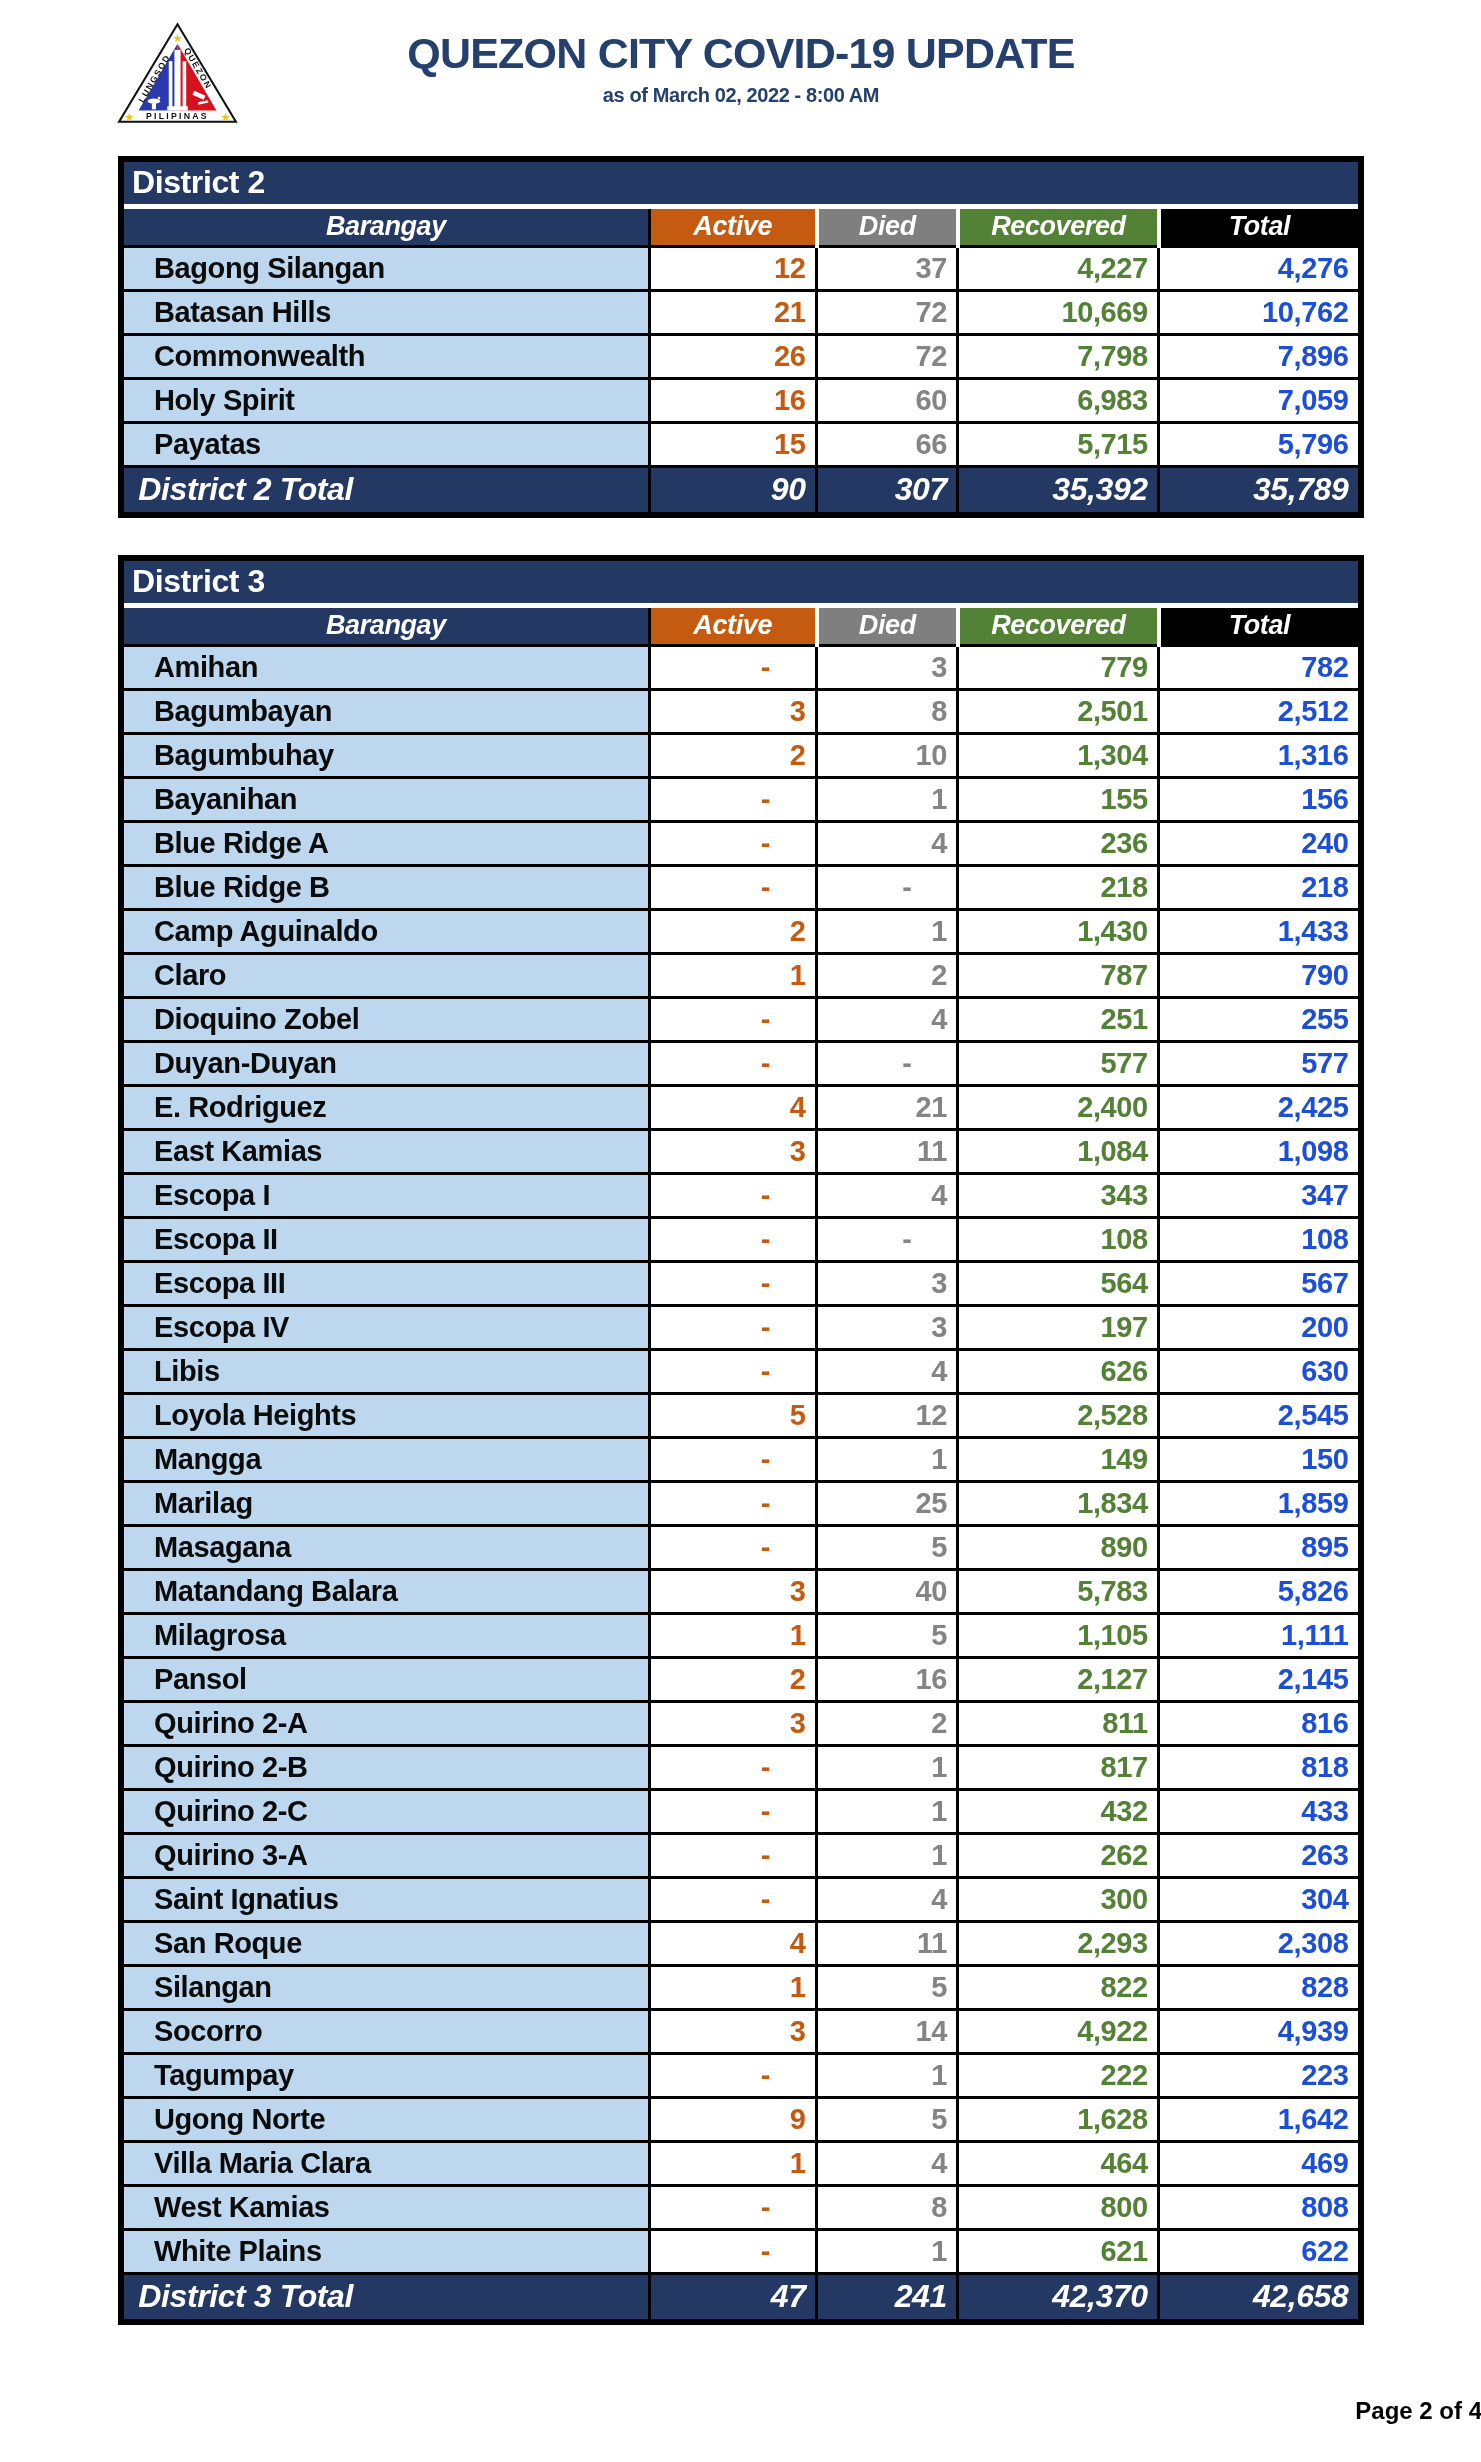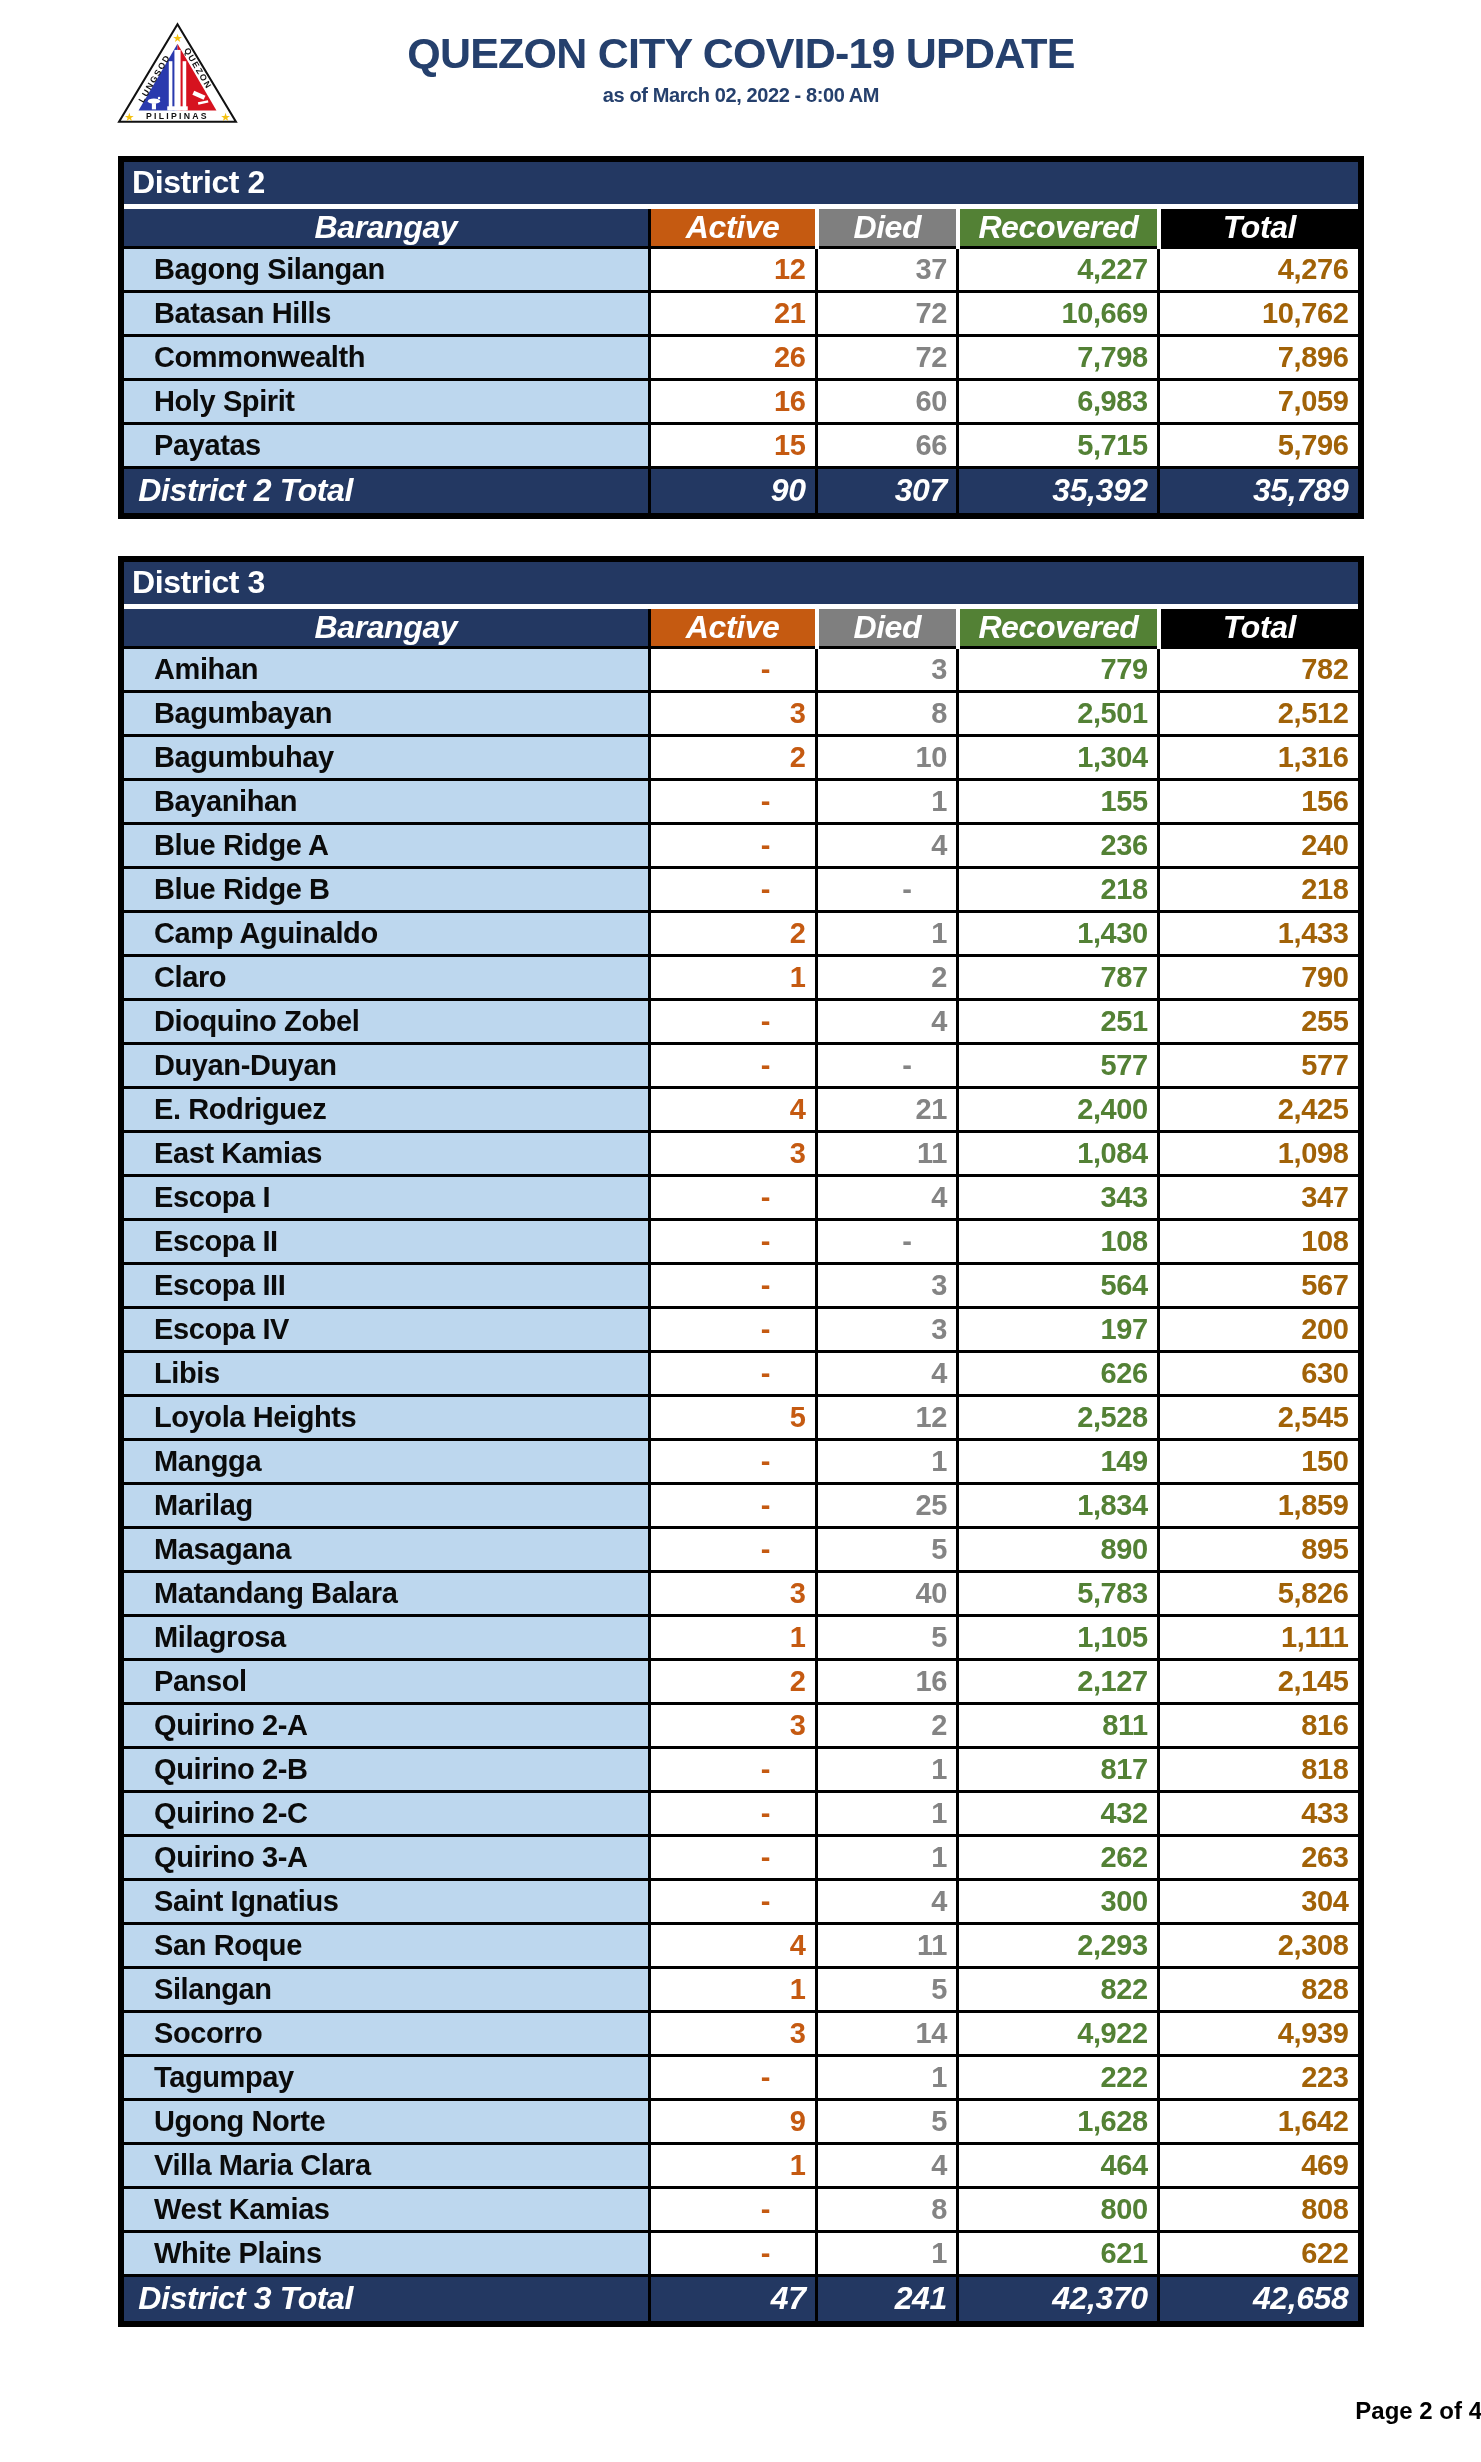--- a/index.html
+++ b/index.html
@@ -33,42 +33,42 @@
 
   .title-row th {
     background: #233862; color: #ffffff;
     font-size: 32px; font-weight: 700; text-align: left;
     height: 47px; padding-left: 8px;
     border-bottom: 5.6px solid #fff;
     letter-spacing: -0.4px;
   }
   .header-row th {
     height: 40px; color: #fff; font-weight: 700; font-style: italic;
-    font-size: 32px; text-align: center; letter-spacing: -0.4px;
+    font-size: 27px; text-align: center; letter-spacing: -0.4px;
     border-bottom: 3.2px solid #000;
   }
   .h-bgy { background: #233862; border-right: 3.2px solid #000; }
   .h-act { background: #C55A11; }
   .h-died { background: #7F7F7F; border-left: 4.8px solid #fff; }
   .h-rec { background: #538135; border-left: 4.8px solid #fff; }
   .h-tot { background: #000000; border-left: 4.8px solid #fff; }
 
   .data-row td {
     height: 44px; border: 3.2px solid #000;
     font-size: 29px; font-weight: 700; letter-spacing: -0.4px;
   }
   .c-bgy {
     background: #BDD7EE; color: #0b0b0b;
     text-align: left; padding-left: 30px;
   }
   .c-num { background: #fff; text-align: right; padding-right: 9.6px; }
   .c-act { color: #C55A11; }
   .c-died { color: #848484; }
   .c-rec { color: #538135; }
-  .c-tot { color: #a16207; }
+  .c-tot { color: #1d4ed8; }
   .c-num.dash { padding-right: 45px; }
 
   .total-row td {
     background: #233862; color: #ffffff;
     height: 49px; border: 3.2px solid #000;
     font-size: 32px; font-weight: 700; font-style: italic; letter-spacing: -0.4px;
   }
   .total-row .t-label { text-align: left; padding-left: 14.3px; }
   .total-row .c-num { background: #233862; color: #fff; }
 

